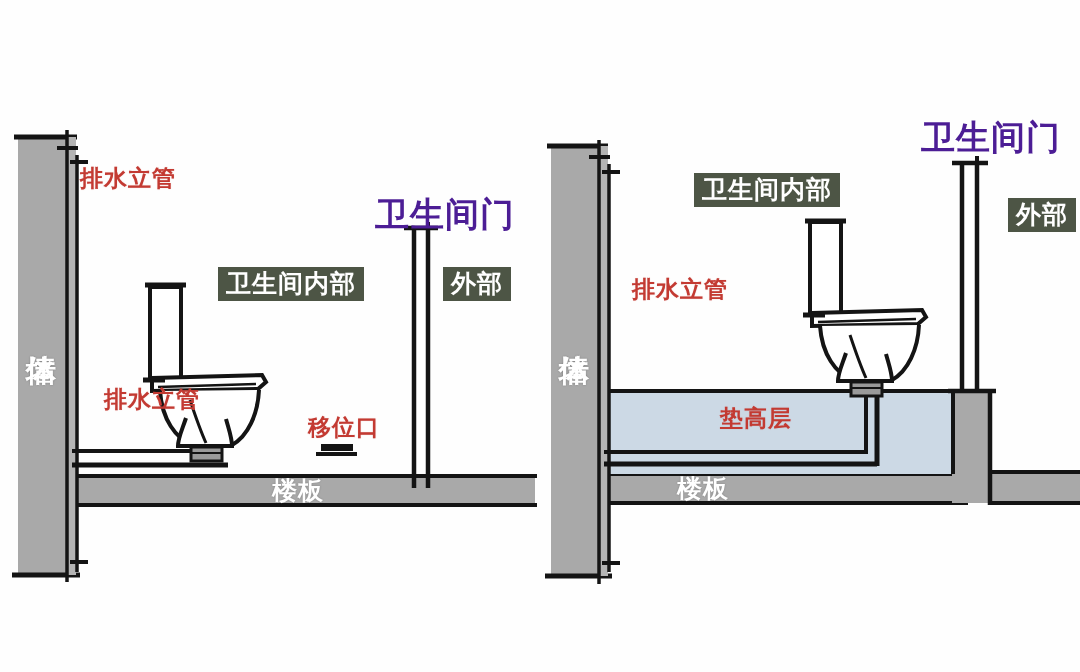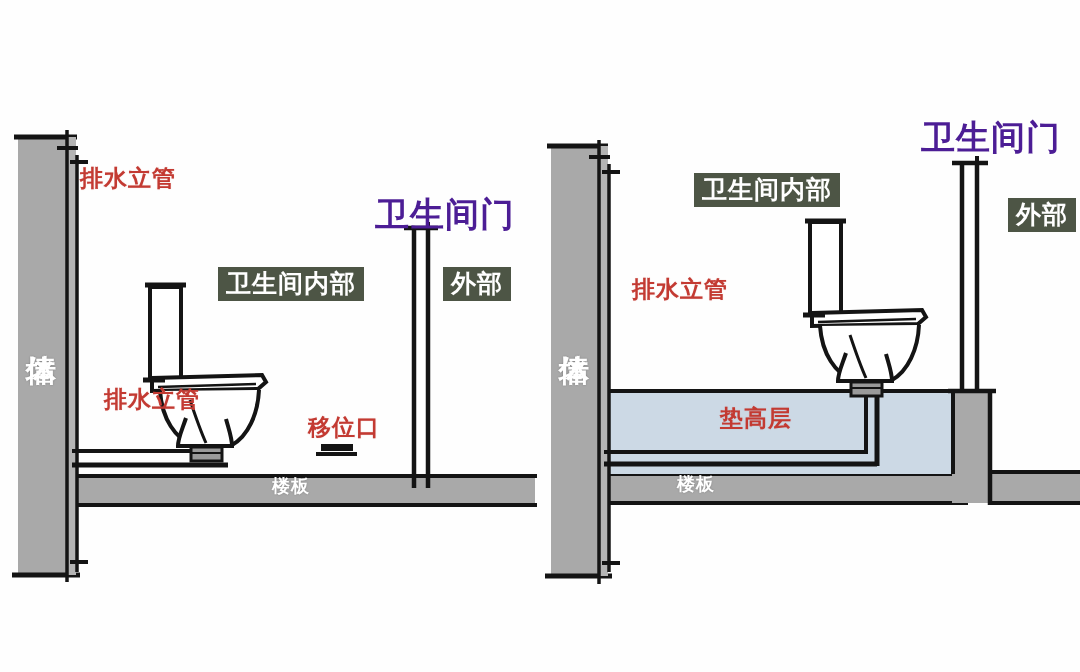--- a/index.html
+++ b/index.html
@@ -47,21 +47,21 @@
   }
   .lbl-box {
     background: #4d5545;
     color: #ffffff;
     font-size: 25px;
     padding: 3px 8px 5px 8px;
     letter-spacing: 1px;
   }
   .lbl-white {
     color: #ffffff;
-    font-size: 18px;
+    font-size: 25px;
     letter-spacing: 1px;
     text-shadow: 0 0 2px rgba(0,0,0,0.25);
   }
   .lbl-vert {
     writing-mode: vertical-rl;
     text-orientation: upright;
     font-size: 30px;
     line-height: 1.0;
     letter-spacing: 2px;
   }

